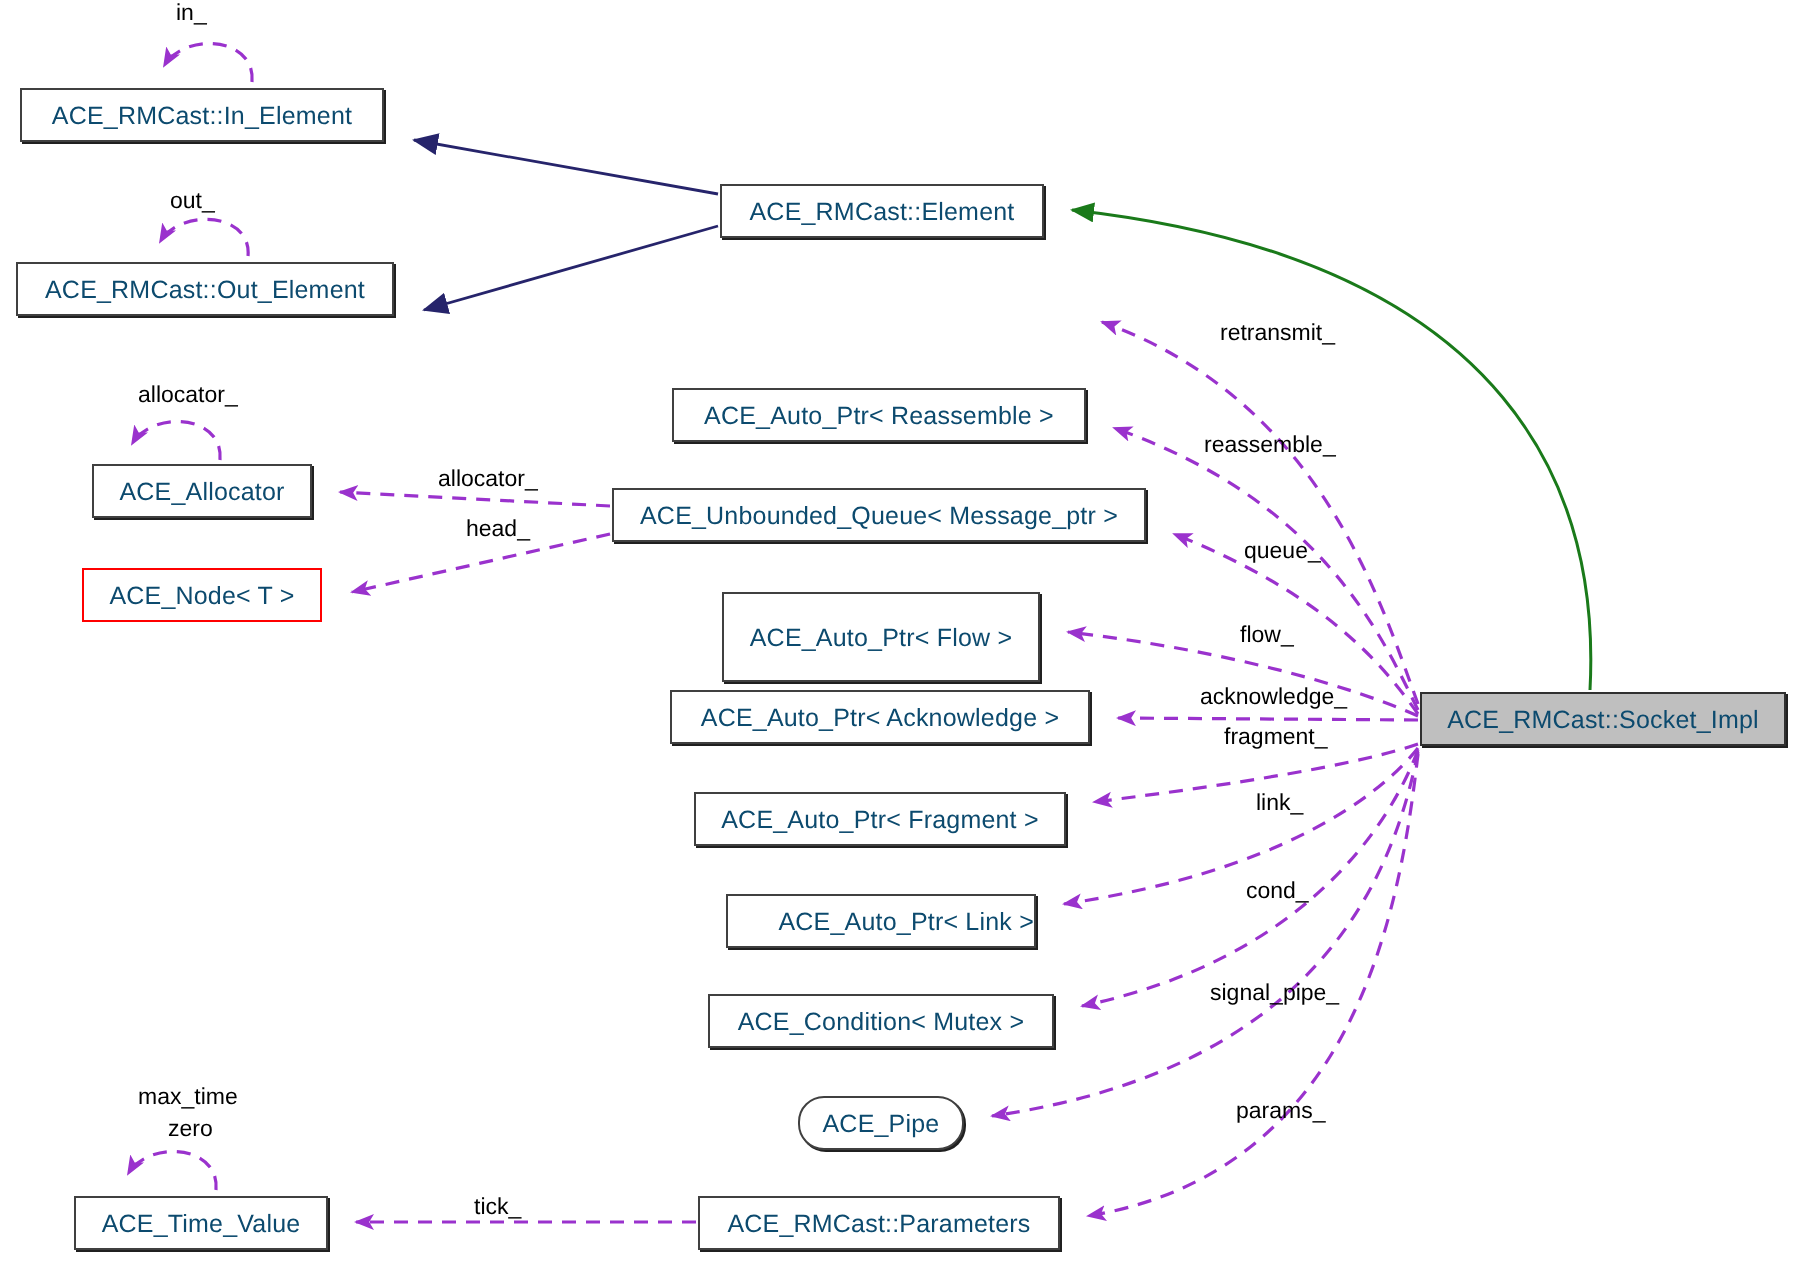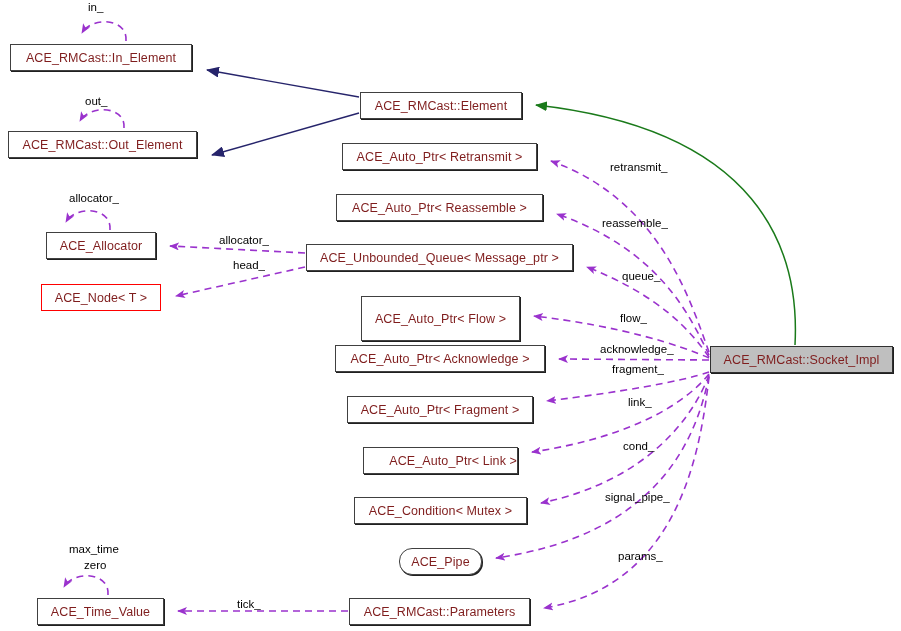--- a/index.html
+++ b/index.html
@@ -25,21 +25,21 @@
   .node {
     position: absolute;
     box-sizing: border-box;
     display: flex;
     align-items: center;
     justify-content: center;
     background: #ffffff;
     border: 1px solid #404040;
     box-shadow: 1px 1px 0 0 #202020;
     font-size: 12.5px;
-    color: #7f1d1d;
+    color: #0c4a6e;
     white-space: nowrap;
     letter-spacing: 0.1px;
   }
   .node.highlight {
     background: #bfbfbf;
     border: 1px solid #303030;
   }
   .node.redborder {
     border: 1px solid #ff0000;
     box-shadow: none;
@@ -99,23 +99,20 @@
 
   <div class="node" style="left:10px;  top:44px;  width:182px; height:27px;">
     <span>ACE_RMCast::In_Element</span>
   </div>
   <div class="node" style="left:8px;   top:131px; width:189px; height:27px;">
     <span>ACE_RMCast::Out_Element</span>
   </div>
   <div class="node" style="left:360px; top:92px;  width:162px; height:27px;">
     <span>ACE_RMCast::Element</span>
   </div>
-  <div class="node" style="left:342px; top:143px; width:195px; height:27px;">
-    <span>ACE_Auto_Ptr&lt; Retransmit &gt;</span>
-  </div>
   <div class="node" style="left:336px; top:194px; width:207px; height:27px;">
     <span>ACE_Auto_Ptr&lt; Reassemble &gt;</span>
   </div>
   <div class="node" style="left:46px;  top:232px; width:110px; height:27px;">
     <span>ACE_Allocator</span>
   </div>
   <div class="node" style="left:306px; top:244px; width:267px; height:27px;">
     <span>ACE_Unbounded_Queue&lt; Message_ptr &gt;</span>
   </div>
   <div class="node redborder" style="left:41px;  top:284px; width:120px; height:27px;">

